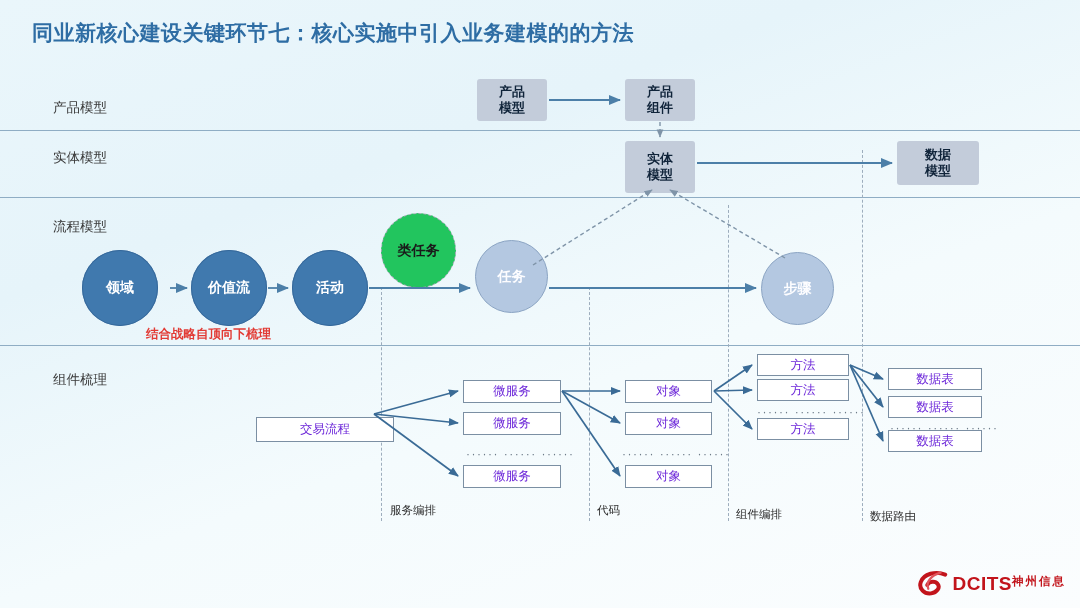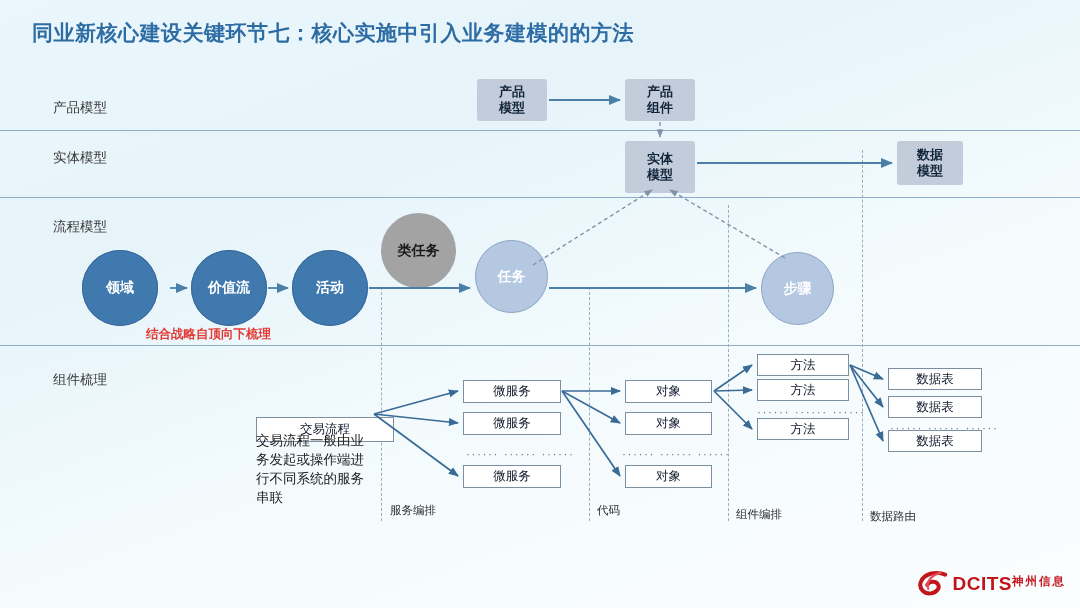--- a/index.html
+++ b/index.html
@@ -31,26 +31,26 @@
   .mbox span { display:block; }
 
   
   .circ {
     position:absolute; border-radius:50%;
     display:flex; align-items:center; justify-content:center;
     font-weight:bold; text-align:center;
   }
   .circ-dark { background:#4079ae; color:#fff; font-size:14px; box-shadow:0 0 0 1px #36689a inset; }
   .circ-light { background:#b4c8e1; color:#fdfdff; font-size:14px; border:1px solid #8ba4c3; }
-  .circ-dash { background:#a3a3a3; color:#1a1a1a; font-size:14px; border:1.5px dashed #9aa4ad; }
+  .circ-dash { background:#22c55e; color:#1a1a1a; font-size:14px; border:1.5px dashed #9aa4ad; }
 
   
   .rbox {
     position:absolute; background:#ffffff; border:1px solid #7b8fa3;
-    font-size:12.5px; color:#0f172a;
+    font-size:12.5px; color:#6d28d9;
     display:flex; align-items:center; justify-content:center; text-align:center;
   }
   .dots { position:absolute; font-size:12px; color:#6d7b88; letter-spacing:1.5px; white-space:nowrap; }
 
   
   .vdash { position:absolute; width:0; border-left:1.5px dashed #9dadbd; }
 
   
   .colcap { position:absolute; font-size:11.5px; color:#2d2d2d; white-space:nowrap; }
 
@@ -109,21 +109,21 @@
     </div>
   </div>
 
   <div class="mbox" style="left:625px;top:141px;width:70px;height:52px;">
     <div>
       <span>实体</span>
       <span>模型</span>
     </div>
   </div>
 
-  <div class="mbox" style="left:897px;top:141px;width:66px;height:44px;">
+  <div class="mbox" style="left:897px;top:141px;width:82px;height:44px;">
     <div>
       <span>数据</span>
       <span>模型</span>
     </div>
   </div>
 
   <div class="circ circ-dark" style="left:82px;top:250px;width:76px;height:76px;">
     <span>领域</span>
   </div>
   <div class="circ circ-dark" style="left:191px;top:250px;width:76px;height:76px;">
@@ -140,21 +140,20 @@
   </div>
   <div class="circ circ-light" style="left:761px;top:252px;width:73px;height:73px;">
     <span>步骤</span>
   </div>
 
   <div class="rednote small" style="left:146px;top:326px;">结合战略自顶向下梳理</div>
 
   <div class="rbox" style="left:256px;top:402px;width:138px;height:25px;margin-top:15px;">
     <span>交易流程</span>
   </div>
-  <div class="para" style="left:256px;top:431px;">交易流程一般由业务发起或操作端进行不同系统的服务串联</div>
 
   <div class="rbox" style="left:463px;top:380px;width:98px;height:23px;">
     <span>微服务</span>
   </div>
   <div class="rbox" style="left:463px;top:412px;width:98px;height:23px;">
     <span>微服务</span>
   </div>
   <div class="dots" style="left:466px;top:447px;">······  ······  ······</div>
   <div class="rbox" style="left:463px;top:465px;width:98px;height:23px;">
     <span>微服务</span>

